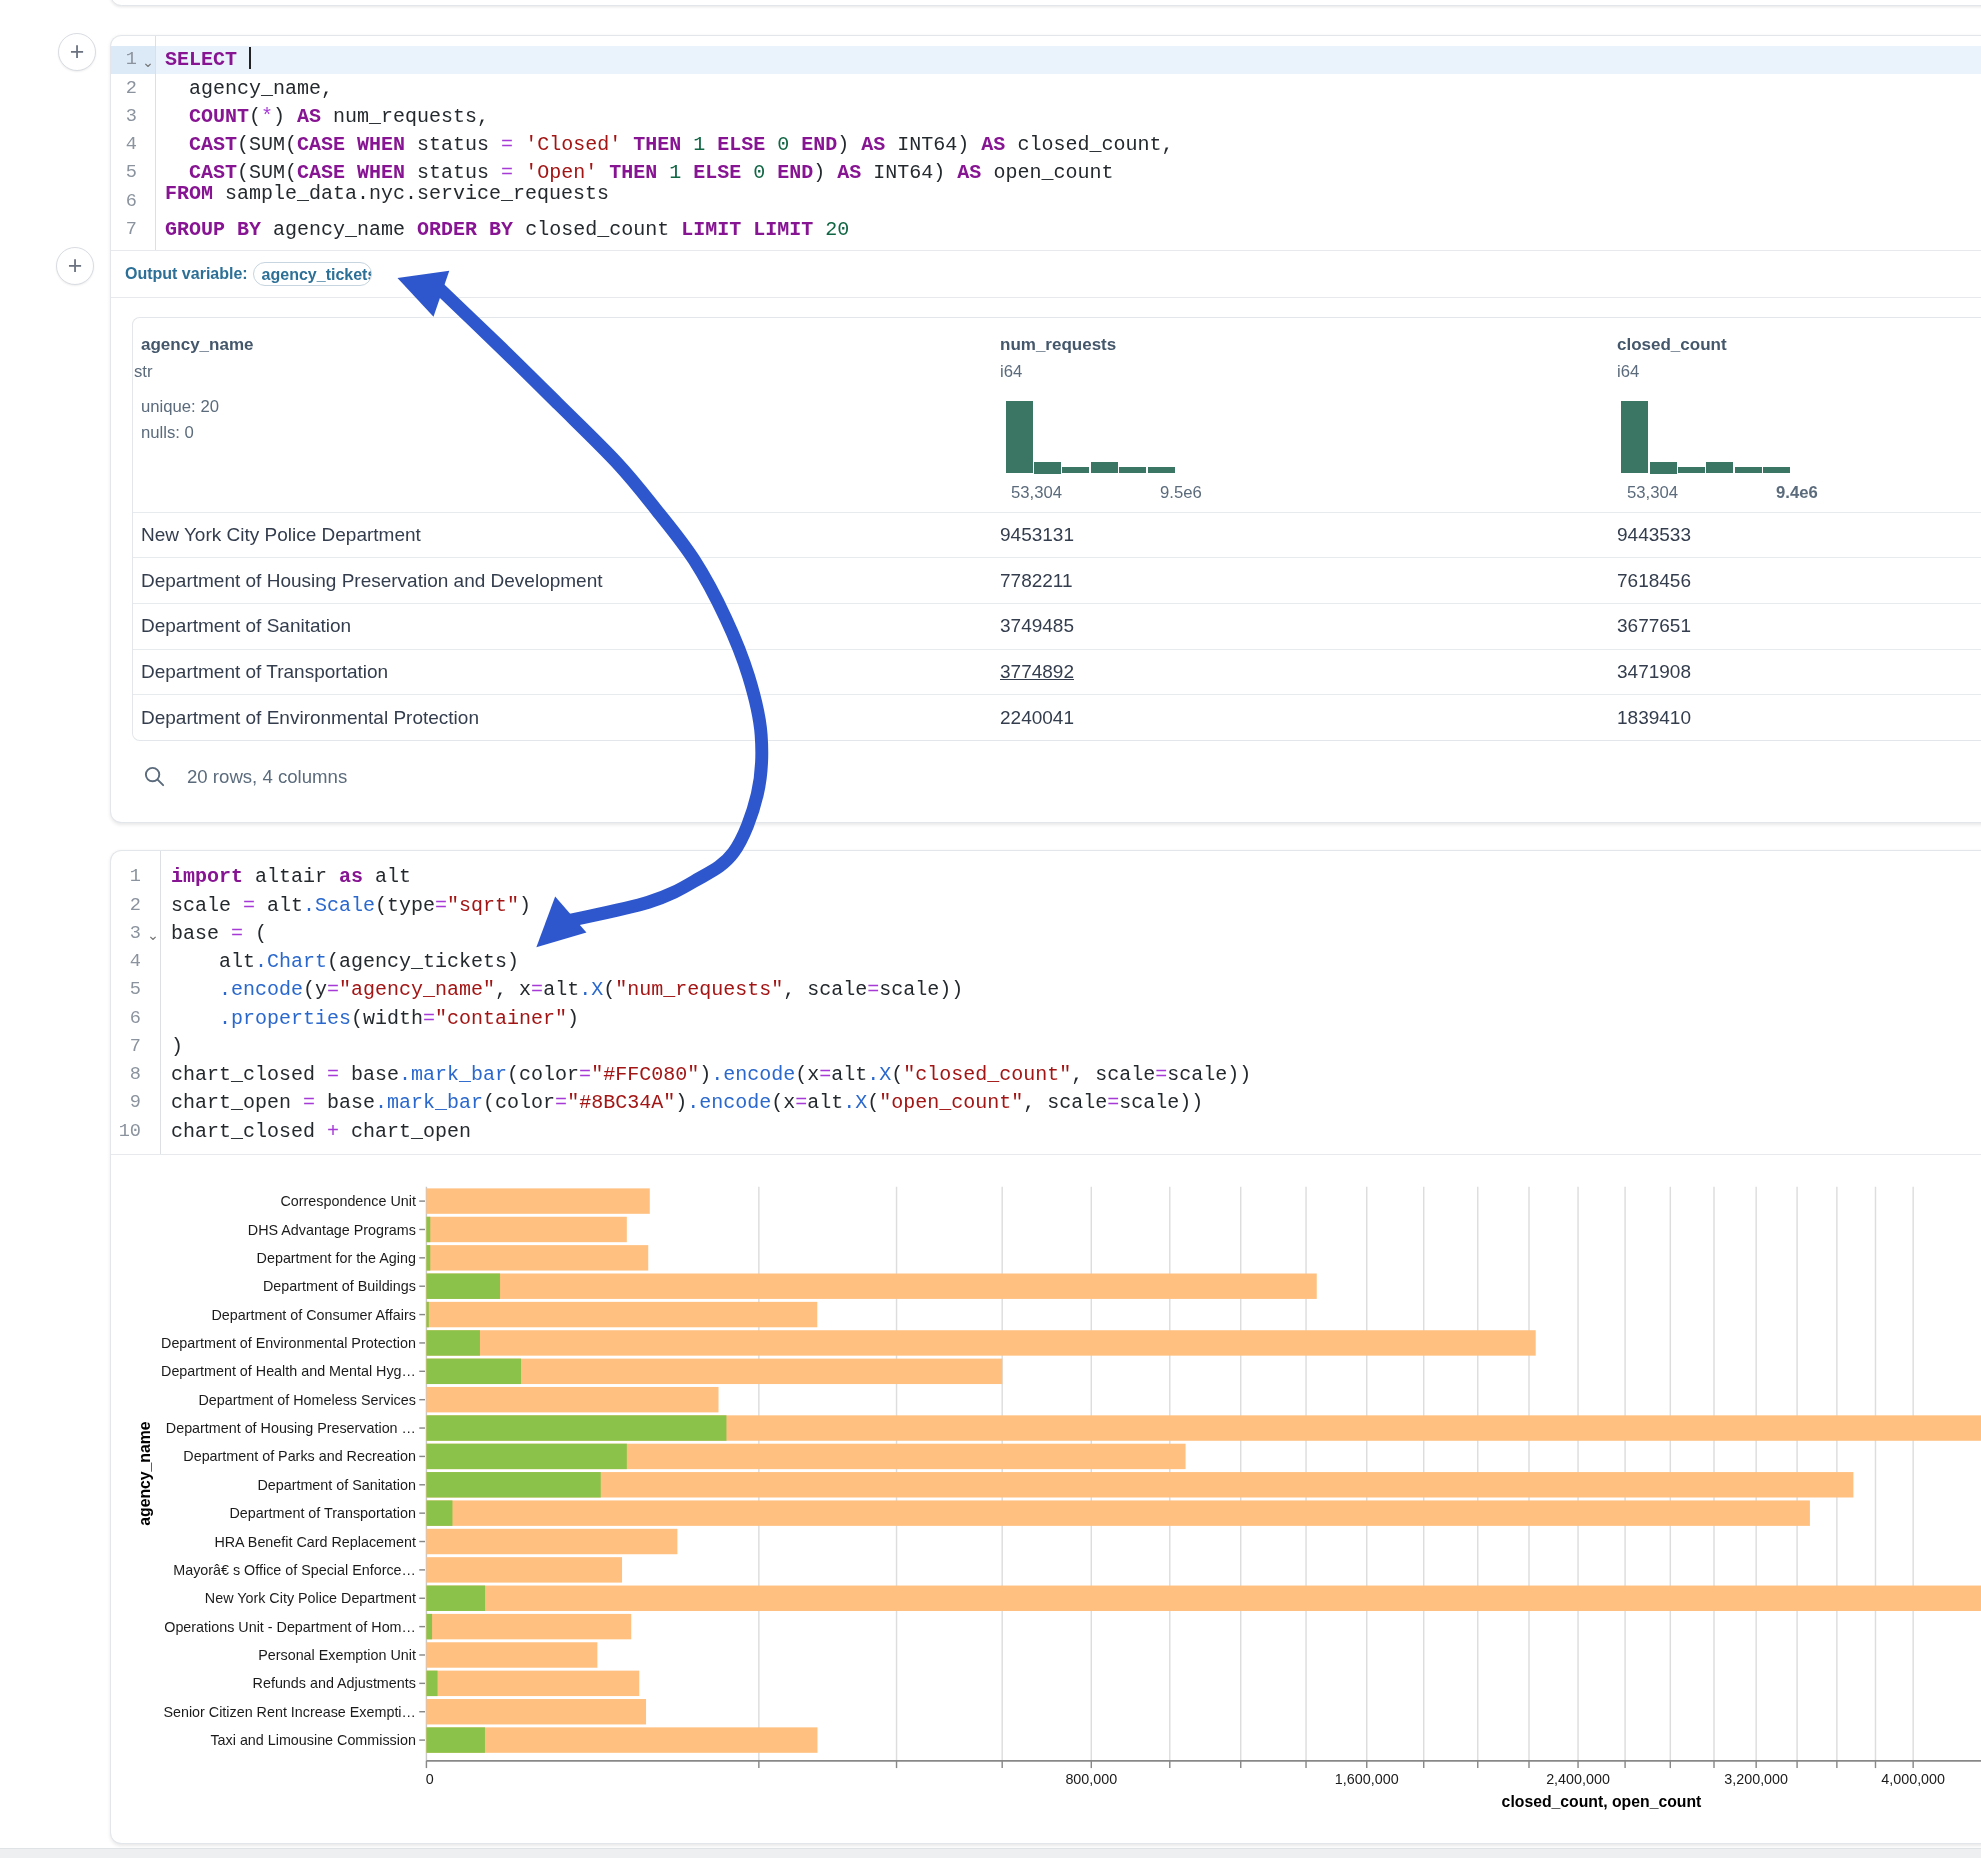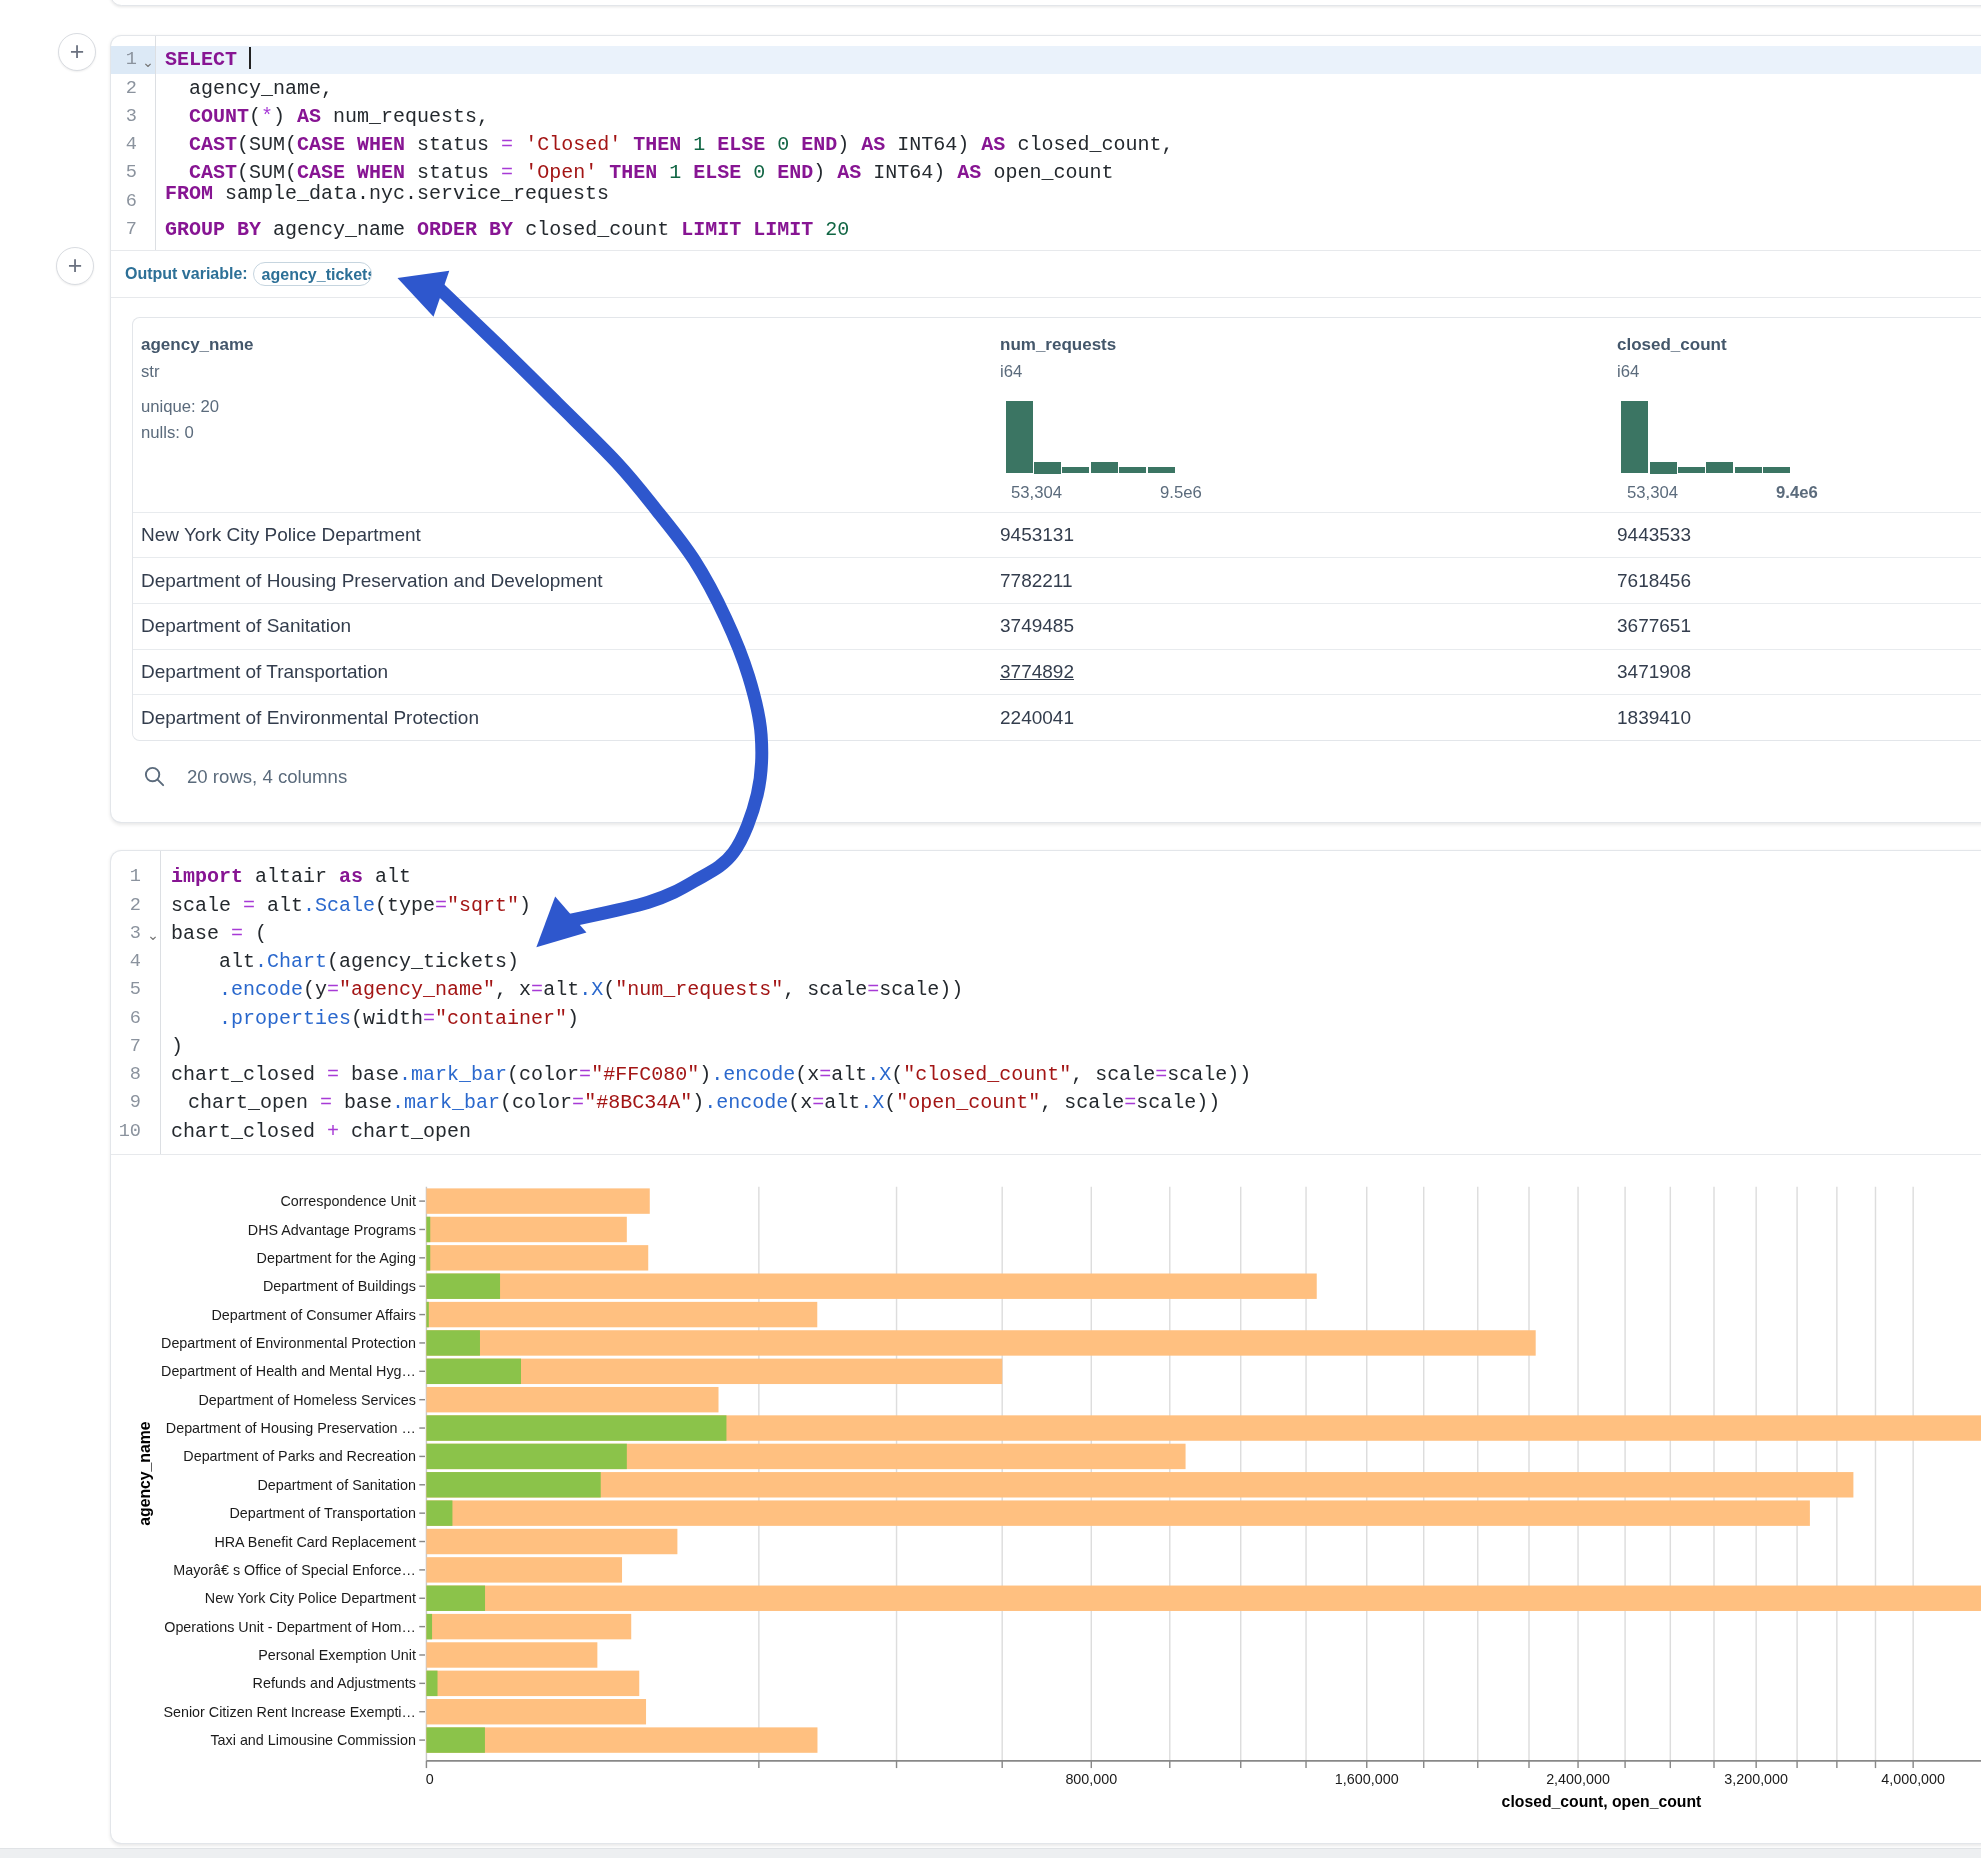--- a/index.html
+++ b/index.html
@@ -60,21 +60,21 @@
 
   <div style="position:absolute; left:125px; top:265px; color:#2d7097; font-size:16px; font-weight:bold;">Output variable:</div>
   <div style="position:absolute; left:253px; top:262px; width:119px; height:24px; border:1px solid #c6d5df; border-radius:12.4px; overflow:hidden;">
     <span style="position:absolute; left:7.6px; top:2.9px; color:#2d7097; font-size:16px; font-weight:bold; white-space:nowrap;">agency_tickets</span>
   </div>
   <div class="divider" style="left:111px; top:297px; width:1871px;"></div>
 
   <div style="position:absolute; left:132px; top:317px; width:1850px; height:424px; border:1px solid #e3e6ea; border-radius:7.6px 0 0 7.6px; border-right:none;"></div>
   <div id="table">
   <div class="hdr" style="left:141px; top:335px;">agency_name</div>
-  <div class="slate" style="left:141px; top:362px;">str</div>
+  <div class="slate" style="left:134px; top:362px;">str</div>
   <div class="slate" style="left:141px; top:397px;">unique: 20</div>
   <div class="slate" style="left:141px; top:423px;">nulls: 0</div>
   <div class="hdr" style="left:1000px; top:335px;">num_requests</div>
   <div class="slate" style="left:1000px; top:362px;">i64</div>
   <div class="hdr" style="left:1617px; top:335px;">closed_count</div>
   <div class="slate" style="left:1617px; top:362px;">i64</div>
   <div style="position:absolute; left:1006px; top:401px; width:27px; height:72px; background:#3b7563;"></div>
   <div style="position:absolute; left:1034px; top:462px; width:27px; height:11.5px; background:#3b7563;"></div>
   <div style="position:absolute; left:1062px; top:467px; width:27px; height:5.7px; background:#3b7563;"></div>
   <div style="position:absolute; left:1091px; top:462px; width:27px; height:11px; background:#3b7563;"></div>
@@ -133,21 +133,21 @@
   <div class="cl code" style="left:171px; top:948px;">    alt<span class="f">.Chart</span>(agency_tickets)</div>
   <div class="lnum" style="left:107px; top:976px; width:34px;">5</div>
   <div class="cl code" style="left:171px; top:976px;">    <span class="f">.encode</span>(y<span class="o">=</span><span class="s">"agency_name"</span>, x<span class="o">=</span>alt<span class="f">.X</span>(<span class="s">"num_requests"</span>, scale<span class="o">=</span>scale))</div>
   <div class="lnum" style="left:107px; top:1005px; width:34px;">6</div>
   <div class="cl code" style="left:171px; top:1005px;">    <span class="f">.properties</span>(width<span class="o">=</span><span class="s">"container"</span>)</div>
   <div class="lnum" style="left:107px; top:1033px; width:34px;">7</div>
   <div class="cl code" style="left:171px; top:1033px;">)</div>
   <div class="lnum" style="left:107px; top:1061px; width:34px;">8</div>
   <div class="cl code" style="left:171px; top:1061px;">chart_closed <span class="o">=</span> base<span class="f">.mark_bar</span>(color<span class="o">=</span><span class="s">"#FFC080"</span>)<span class="f">.encode</span>(x<span class="o">=</span>alt<span class="f">.X</span>(<span class="s">"closed_count"</span>, scale<span class="o">=</span>scale))</div>
   <div class="lnum" style="left:107px; top:1089px; width:34px;">9</div>
-  <div class="cl code" style="left:188px; top:1089px;">chart_open <span class="o">=</span> base<span class="f">.mark_bar</span>(color<span class="o">=</span><span class="s">"#8BC34A"</span>)<span class="f">.encode</span>(x<span class="o">=</span>alt<span class="f">.X</span>(<span class="s">"open_count"</span>, scale<span class="o">=</span>scale))</div>
+  <div class="cl code" style="left:171px; top:1089px;">chart_open <span class="o">=</span> base<span class="f">.mark_bar</span>(color<span class="o">=</span><span class="s">"#8BC34A"</span>)<span class="f">.encode</span>(x<span class="o">=</span>alt<span class="f">.X</span>(<span class="s">"open_count"</span>, scale<span class="o">=</span>scale))</div>
   <div class="lnum" style="left:107px; top:1118px; width:34px;">10</div>
   <div class="cl code" style="left:171px; top:1118px;">chart_closed <span class="o">+</span> chart_open</div>
   <div class="chev" style="left:147px; top:927px;">⌄</div>
   </div>
 
   <div class="divider" style="left:111px; top:1154px; width:1871px;"></div>
 
   <svg id="chart" style="position:absolute; left:0; top:1157px;" width="1982" height="681" viewBox="0 0 2073 712">
     <line x1="793.7" y1="31.0" x2="793.7" y2="631.5" stroke="#ddd" stroke-width="1.5"></line>
     <line x1="937.7" y1="31.0" x2="937.7" y2="631.5" stroke="#ddd" stroke-width="1.5"></line>

